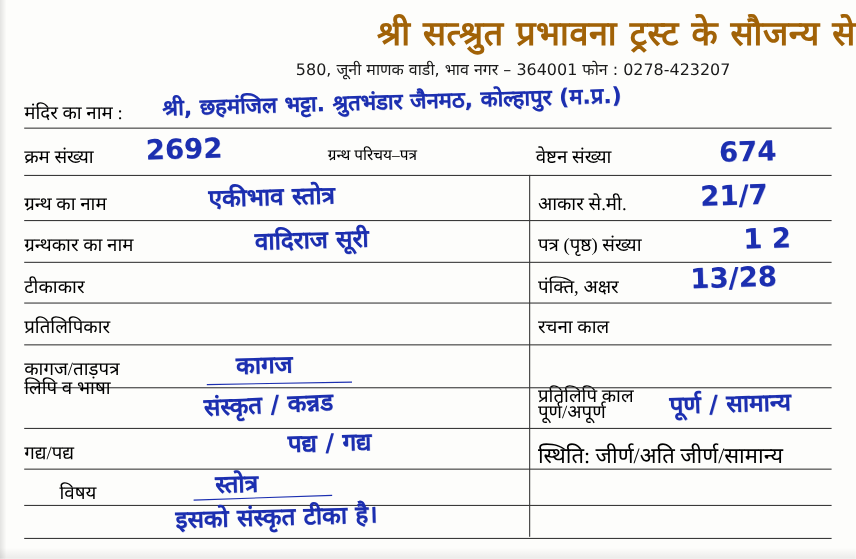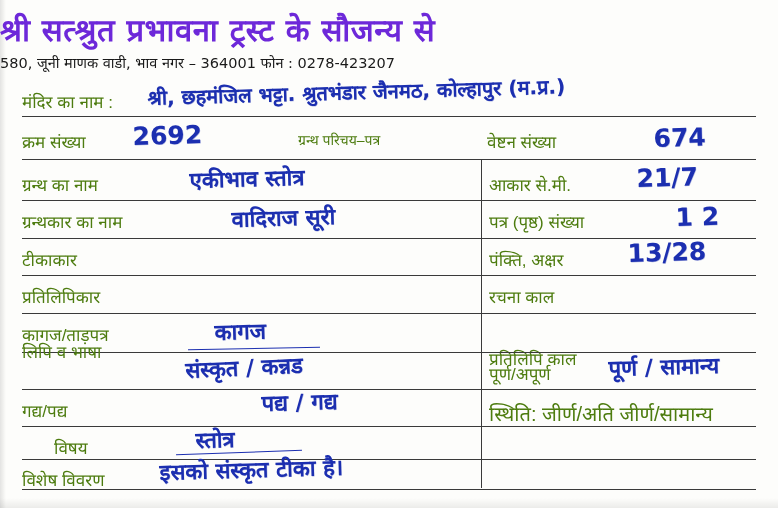--- a/index.html
+++ b/index.html
@@ -20,46 +20,46 @@
     height: 508px;
     background: #fdfdfb;
   }
 
   
   .hdr-title {
     position: absolute;
     top: 8px;
     left: 0;
     width: 778px;
-    text-align: left;
+    text-align: right;
     font-family: "DejaVu Sans", sans-serif;
     font-size: 31px;
     font-weight: bold;
-    color: #6d28d9;
+    color: #a16207;
     letter-spacing: 0.5px;
     white-space: nowrap;
   }
   .hdr-sub {
     position: absolute;
     top: 52px;
     left: 0;
     width: 664px;
-    text-align: left;
+    text-align: right;
     font-family: "DejaVu Sans", sans-serif;
     font-size: 14.5px;
     color: #1a1a1a;
     white-space: nowrap;
   }
 
   
   .lbl {
     position: absolute;
-    font-family: Liberation Sans, sans-serif;
+    font-family: Liberation Serif, serif;
     font-size: 17px;
-    color: #4d7c0f;
+    color: #000000;
     white-space: nowrap;
   }
   .lbl.small { font-size: 20px; }
   .lbl.center-title {
     font-size: 14px;
   }
 
   
   .hw {
     position: absolute;
@@ -169,17 +169,16 @@
   <div class="hw" style="top:387px; left:262px;">पद्य / गद्य</div>
   <div class="lbl small" style="top:400px; left:489px;">स्थिति: जीर्ण/अति जीर्ण/सामान्य</div>
   <div class="hw" style="top:392px; left:700px;"></div>
   <div class="rule" style="top:426px; left:22px; width:734px;"></div>
 
   <div class="lbl" style="top:436px; left:22px;margin-left:32px;">विषय</div>
   <div class="hw" style="top:424px; left:196px;">स्तोत्र</div>
   <div class="ink-rule" style="top:452px; left:176px; width:126px; transform:rotate(-2deg);"></div>
   <div class="rule" style="top:459px; left:22px; width:734px;"></div>
 
-  <div class="lbl" style="top:468px; left:22px;">विशेष विवरण</div>
   <div class="hw" style="top:456px; left:160px;">इसको संस्कृत टीका है।</div>
   <div class="rule" style="top:489px; left:22px; width:734px;"></div>
 
 </div>
 
 </body></html>

